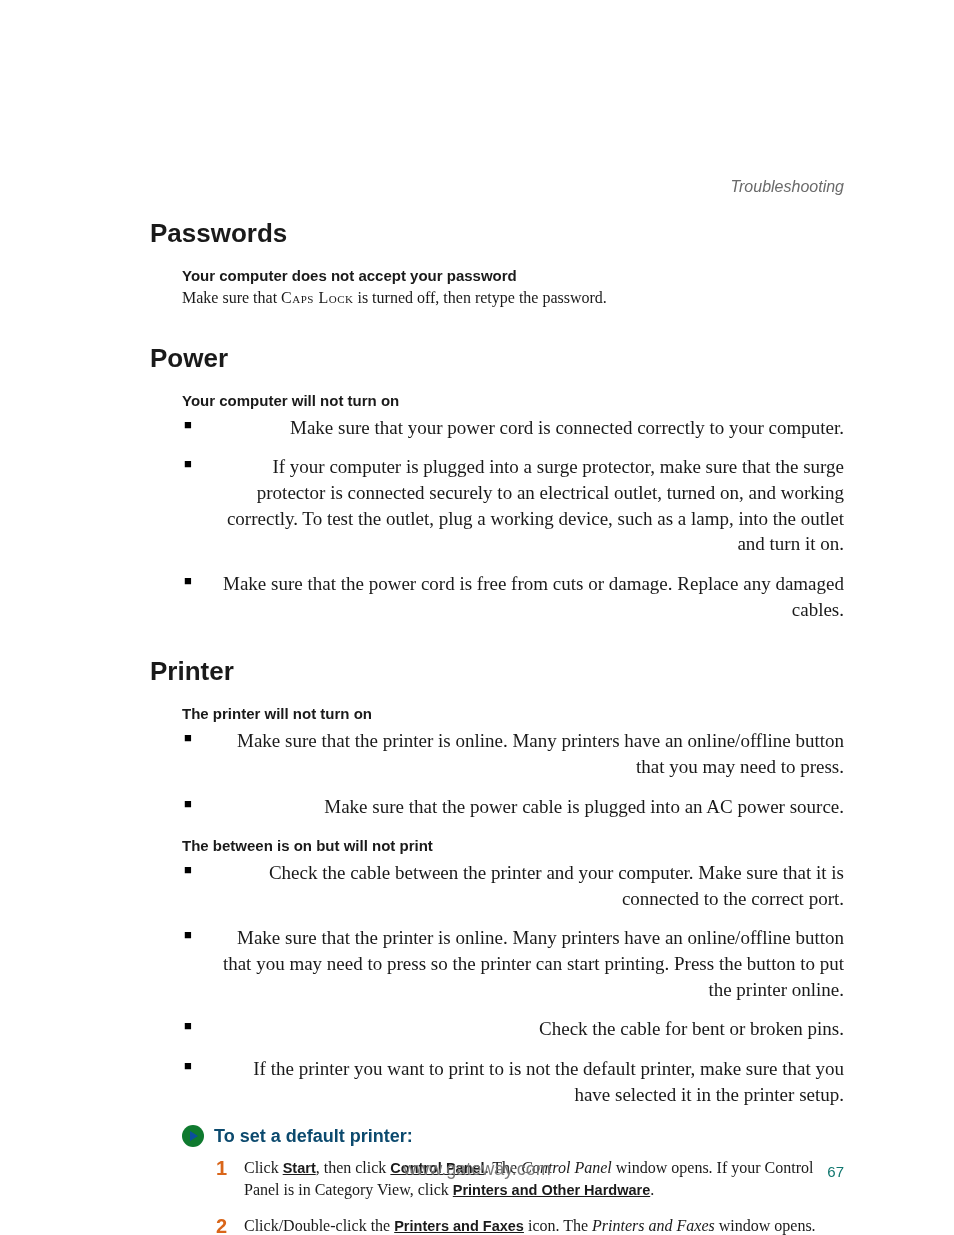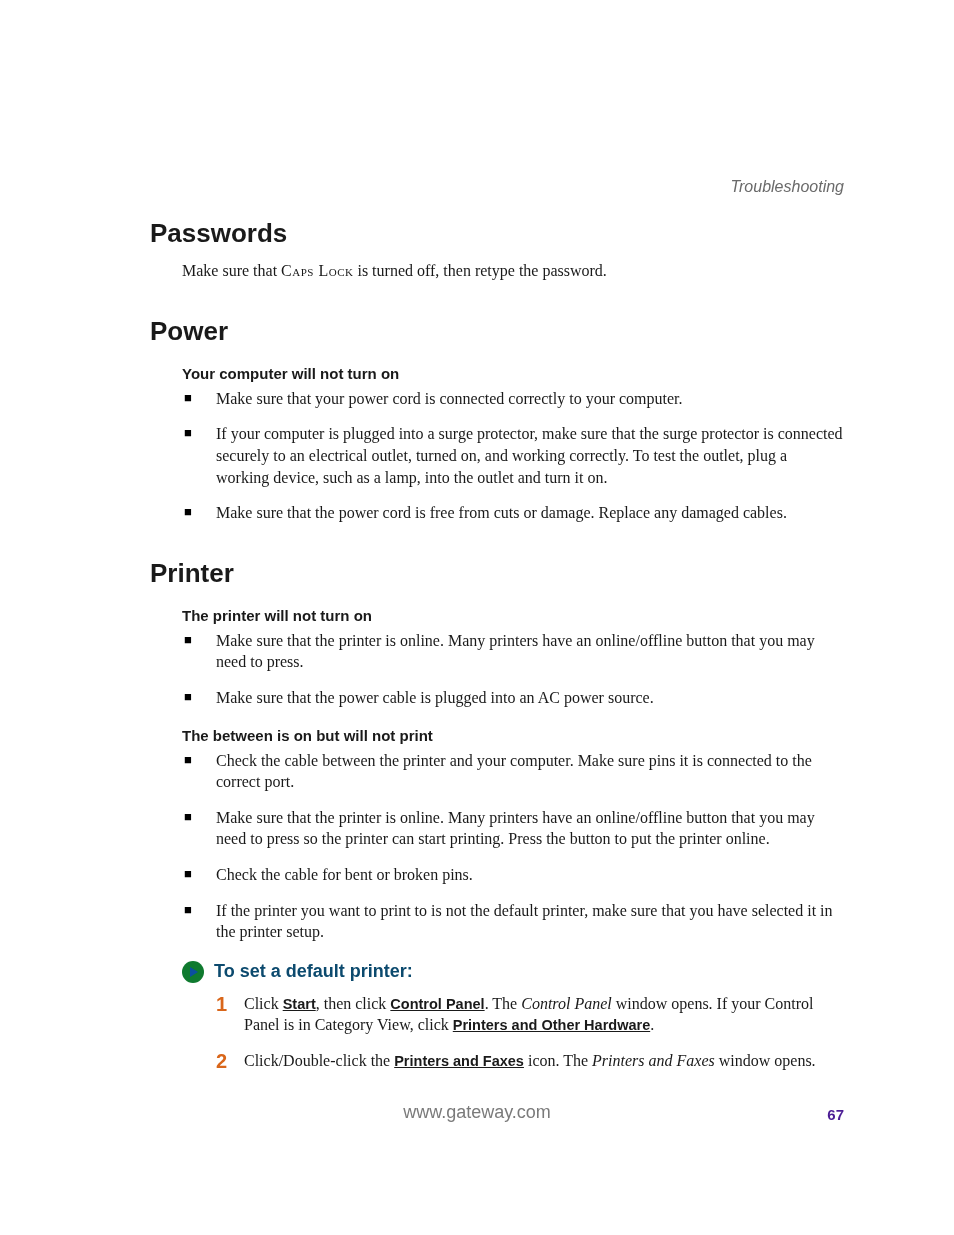--- a/index.html
+++ b/index.html
@@ -56,22 +56,23 @@
   }
   ul.sq {
     list-style: none;
     padding: 0;
     margin: 6px 0 0 0;
   }
   ul.sq > li {
     position: relative;
     padding-left: 34px;
     margin: 0 0 14px 0;
-    font-size: 16px;
+    font-size: 19px;
     line-height: 1.35;
+    text-align: right;
   }
   ul.sq > li::before {
     content: "■";
     position: absolute;
     left: 2px;
     top: 1px;
     font-size: 13px;
     color: #000;
   }
   .procedure {
@@ -138,34 +139,35 @@
     text-align: center;
     font-family: Arial, Helvetica, sans-serif;
     font-size: 18px;
     color: #7a7a7a;
   }
   .page-number {
     position: absolute;
     bottom: 150px;
     right: 110px;
     font-family: Arial, Helvetica, sans-serif;
-    font-weight: 700;
+    font-weight: 400;
     font-size: 15px;
-    color: #4c1d95;
+    color: #0f766e;
   }
 </style>
 </head>
 <body>
 
 <div class="page">
 
   <div class="chapter-title">Troubleshooting</div>
 
   <h1 class="section-heading first">Passwords</h1>
   <div class="sub-block">
+    <div class="subheading">Your computer does not accept your password</div>
     <p class="body-text">
       <span>Make sure that </span><span class="smallcaps">Caps Lock</span><span> is turned off, then retype the password.</span>
     </p>
   </div>
 
   <h1 class="section-heading">Power</h1>
   <div class="sub-block">
     <div class="subheading">Your computer will not turn on</div>
     <ul class="sq">
       <li>Make sure that your power cord is connected correctly to your computer.</li>
@@ -177,21 +179,21 @@
   <h1 class="section-heading">Printer</h1>
   <div class="sub-block">
     <div class="subheading">The printer will not turn on</div>
     <ul class="sq">
       <li>Make sure that the printer is online. Many printers have an online/offline button that you may need to press.</li>
       <li>Make sure that the power cable is plugged into an AC power source.</li>
     </ul>
 
     <div class="subheading">The between is on but will not print</div>
     <ul class="sq">
-      <li>Check the cable between the printer and your computer. Make sure pins it is connected to the correct port.</li>
+      <li>Check the cable between the printer and your computer. Make sure that it is connected to the correct port.</li>
       <li>Make sure that the printer is online. Many printers have an online/offline button that you may need to press so the printer can start printing. Press the button to put the printer online.</li>
       <li>Check the cable for bent or broken pins.</li>
       <li>If the printer you want to print to is not the default printer, make sure that you have selected it in the printer setup.</li>
     </ul>
   </div>
 
   <div class="procedure">
     <div class="procedure-header">
       <span class="proc-icon">
         <svg width="12" height="12" viewBox="0 0 12 12">

